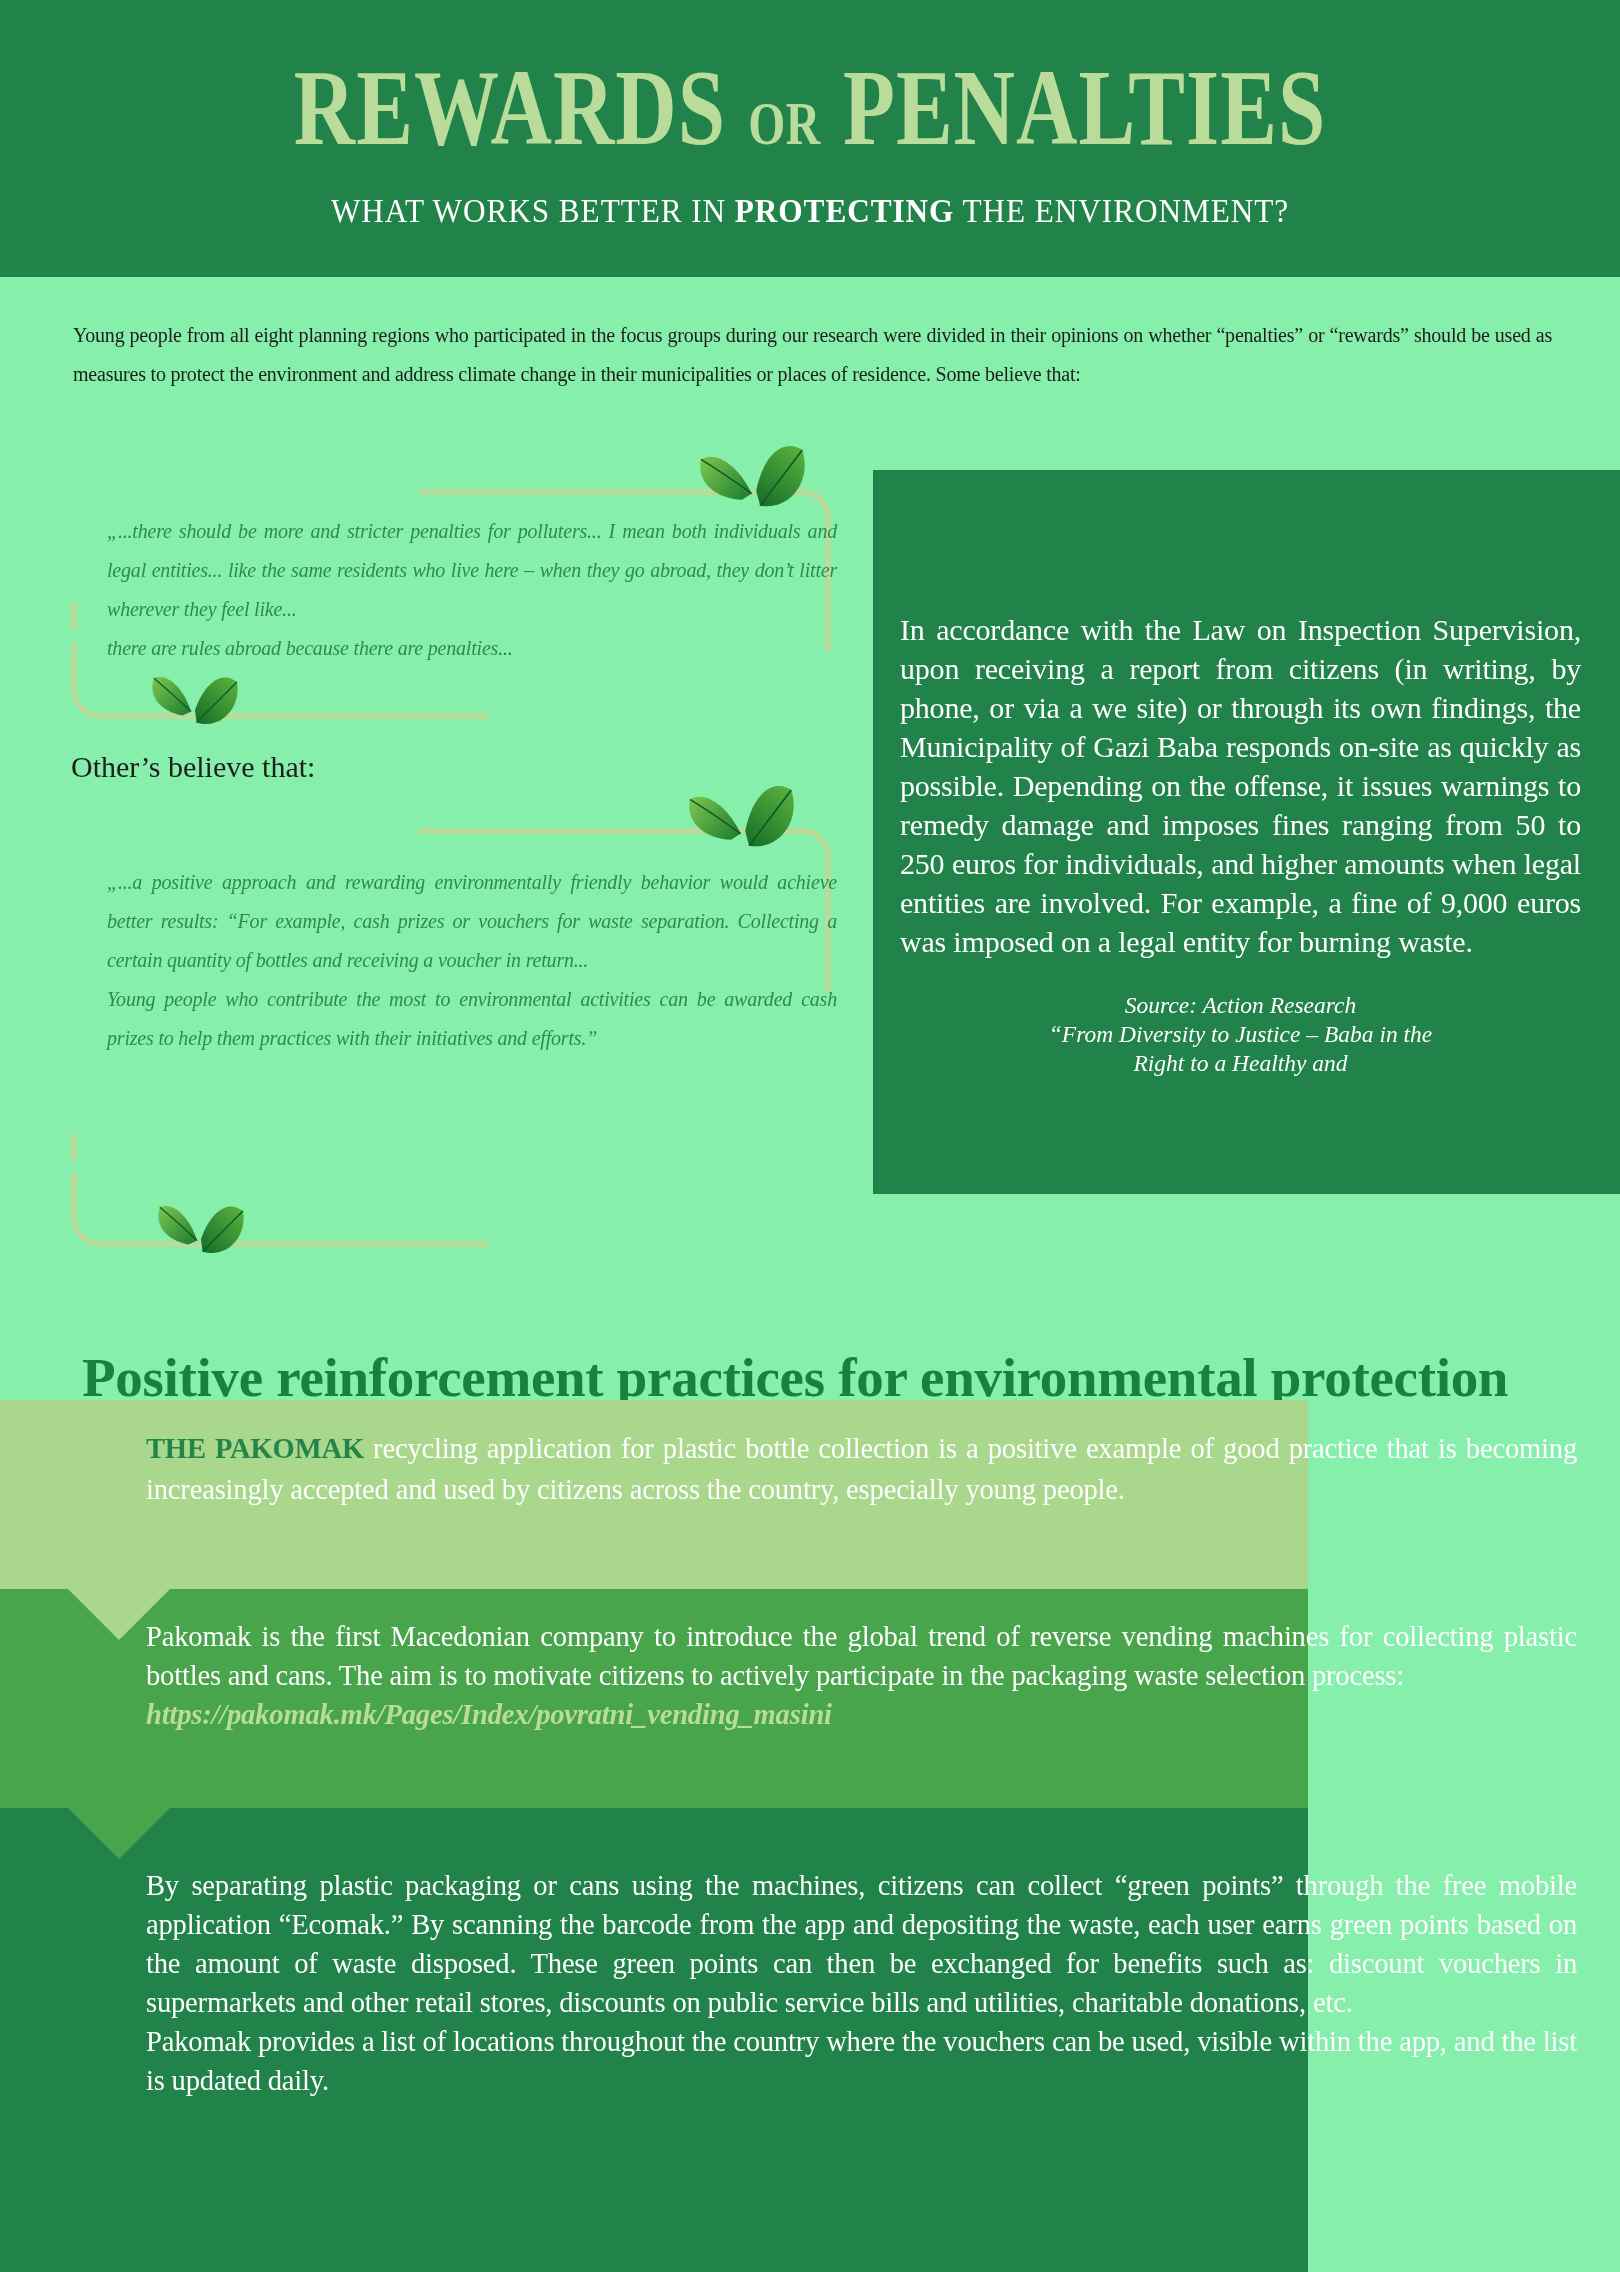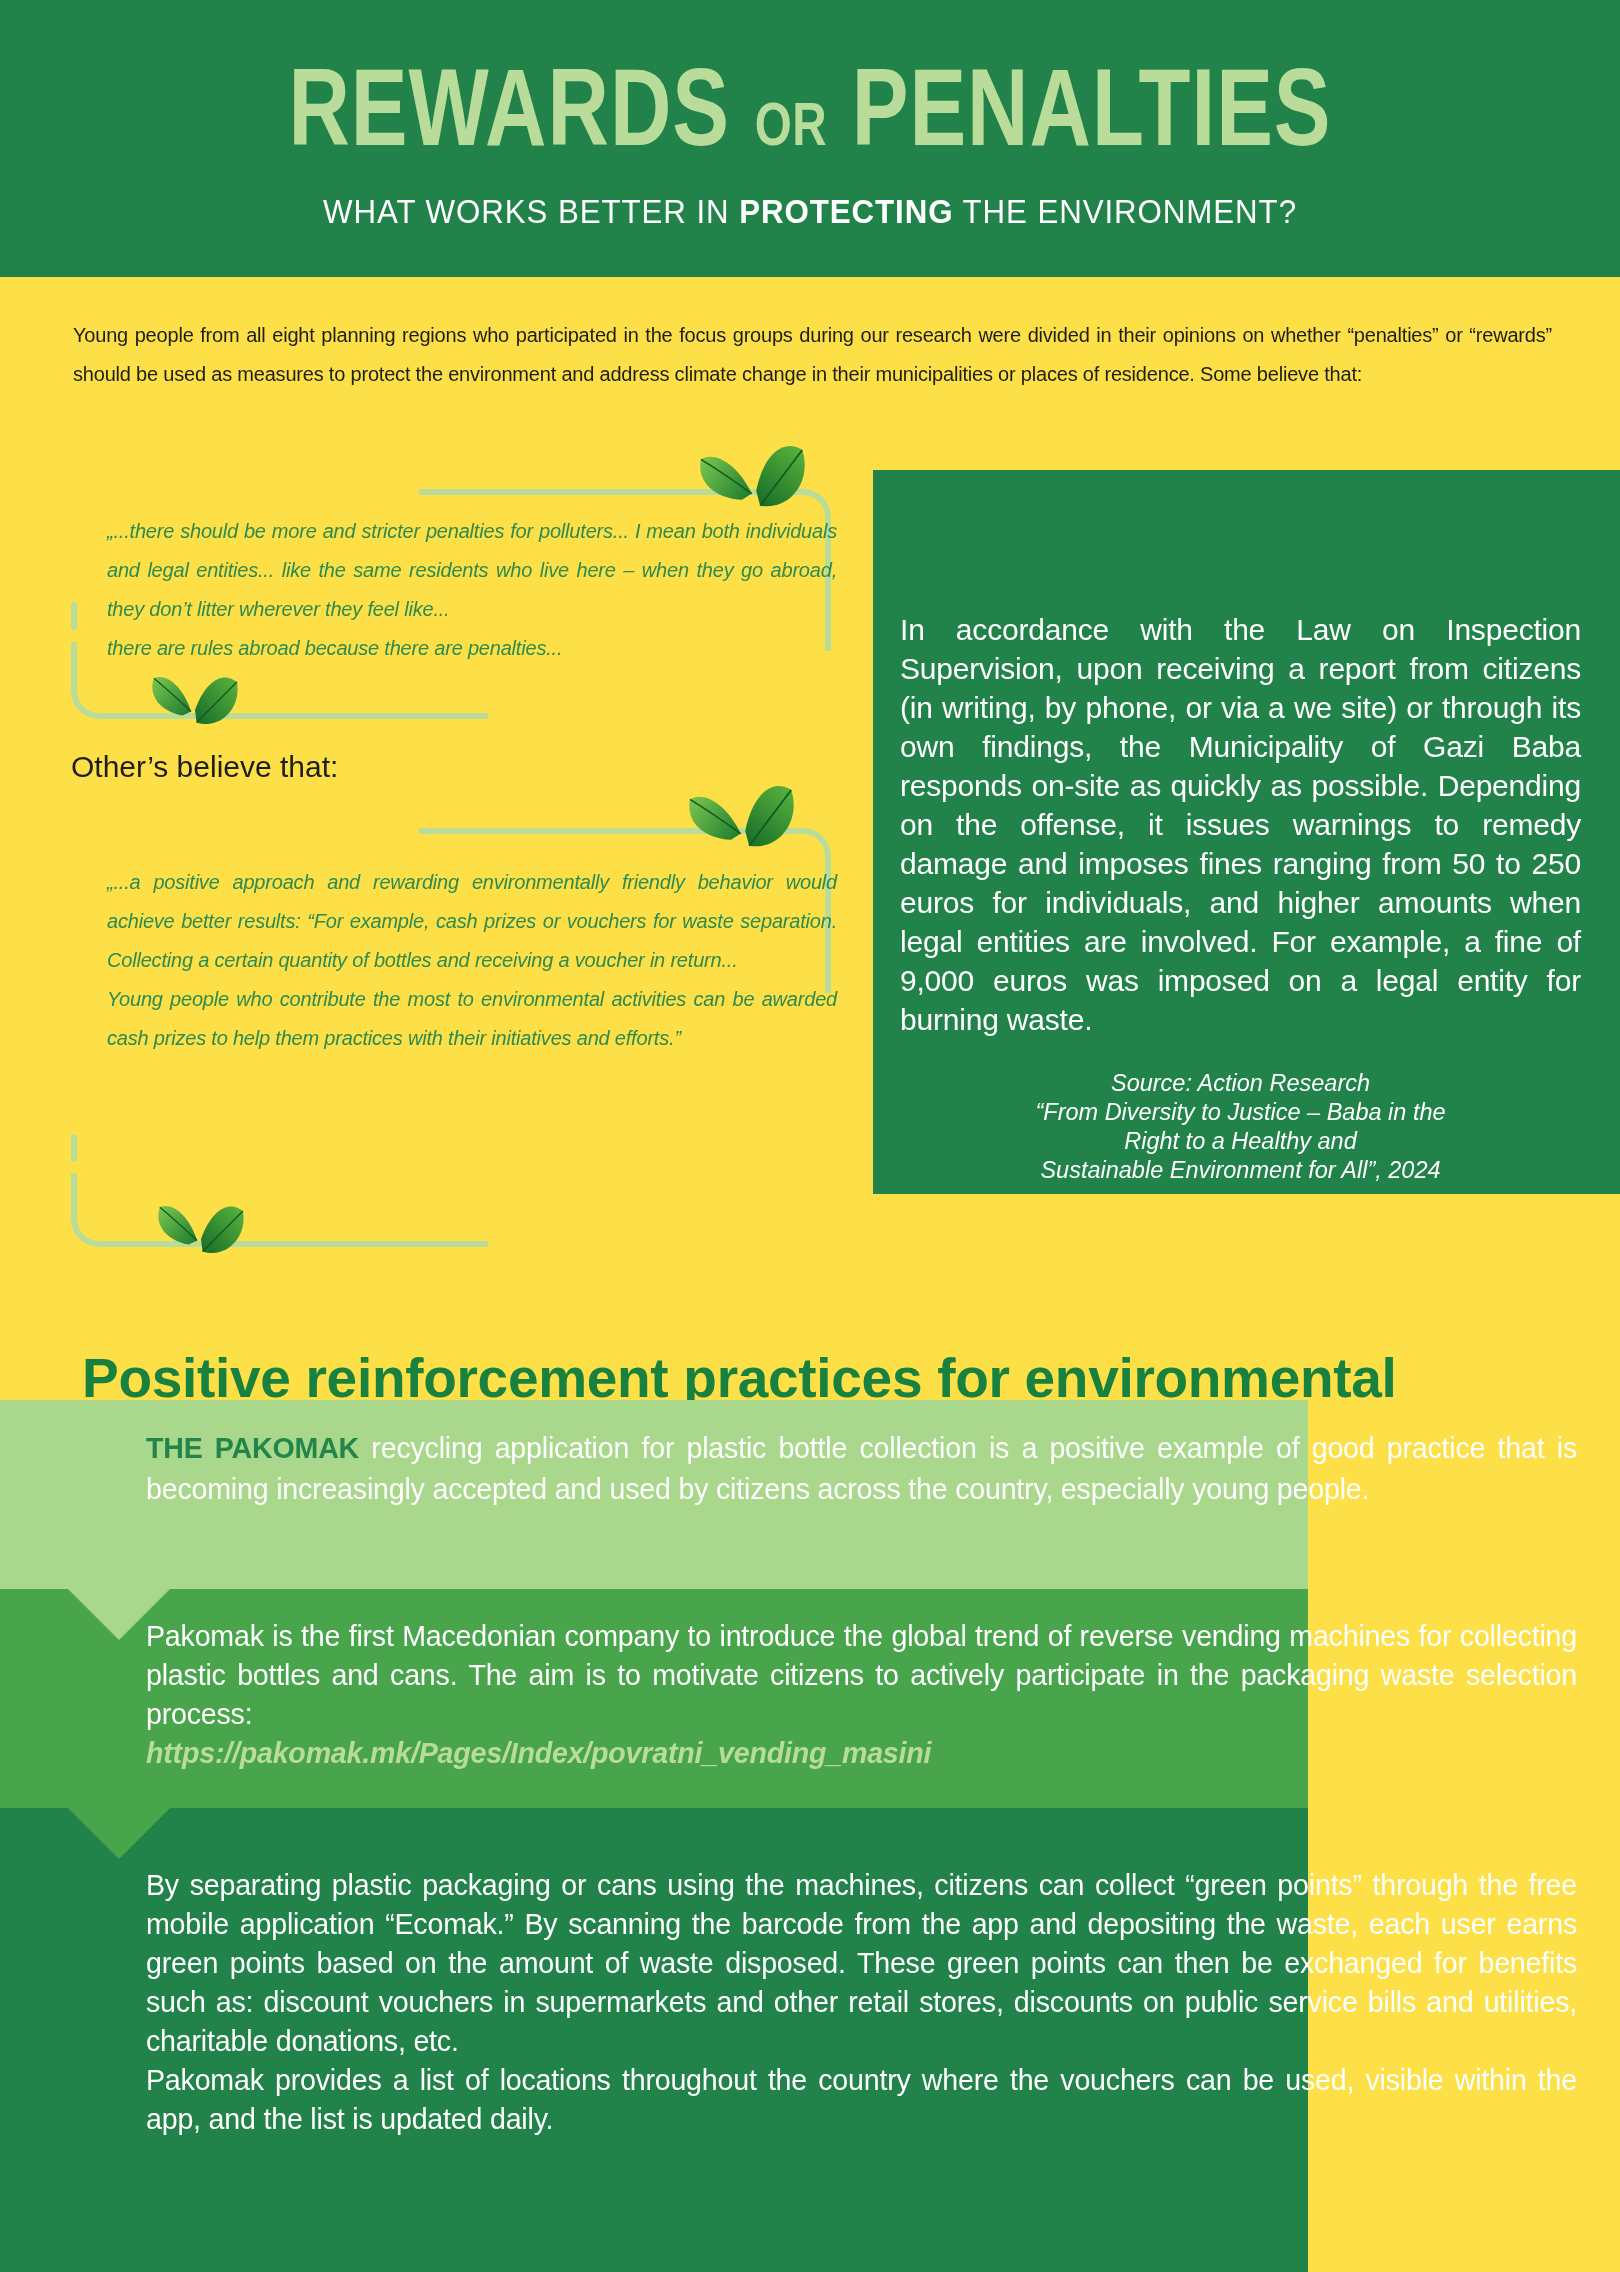--- a/index.html
+++ b/index.html
@@ -1,20 +1,20 @@
 <!DOCTYPE html>
 <html style="font-size:10.2px"><head>
 <meta charset="utf-8">
 <style>
   html,body{margin:0;padding:0;background:#ffffff;}
   .page{
     position:relative;
     width:1620px;height:2273px;
-    background:#fde047;
-    font-family:Liberation Sans, sans-serif;
+    background:#86efac;
+    font-family:Liberation Serif, serif;
     overflow:hidden;
   }
   
   .header{position:absolute;left:0;top:0;width:1620px;height:277px;background:#218349;}
   .title-line{
     position:absolute;left:0;top:53px;width:100%;
     text-align:center;white-space:nowrap;
     color:#b9dc9b;font-weight:bold;line-height:1;
     font-size:109px;letter-spacing:1.3px;
     transform:scaleX(0.78);transform-origin:center;
@@ -170,21 +170,20 @@
     <p>„...a positive approach and rewarding environmentally friendly behavior would achieve better results: “For example, cash prizes or vouchers for waste separation. Collecting a certain quantity of bottles and receiving a voucher in return...</p>
     <p>Young people who contribute the most to environmental activities can be awarded cash prizes to help them practices with their initiatives and efforts.”</p>
   </div>
 
   <div class="ins-box">
     <p class="body">In accordance with the Law on Inspection Supervision, upon receiving a report from citizens (in writing, by phone, or via a we site) or through its own findings, the Municipality of Gazi Baba responds on-site as quickly as possible. Depending on the offense, it issues warnings to remedy damage and imposes fines ranging from 50 to 250 euros for individuals, and higher amounts when legal entities are involved. For example, a fine of 9,000 euros was imposed on a legal entity for burning waste.</p>
     <div class="source">
       <div>Source: Action Research</div>
       <div>“From Diversity to Justice – Baba in the</div>
       <div>Right to a Healthy and</div>
-      <div>Sustainable Environment for All”, 2024</div>
     </div>
   </div>
 
   <h2 class="sec-heading">Positive reinforcement practices for environmental protection</h2>
 
   <div class="sec sec-light">
     <div class="sec-inner">
       <p>
         <span class="lead-bold">THE PAKOMAK</span><span> recycling application for plastic bottle collection is a positive example of good practice that is becoming increasingly accepted and used by citizens across the country, especially young people.</span>
       </p>

